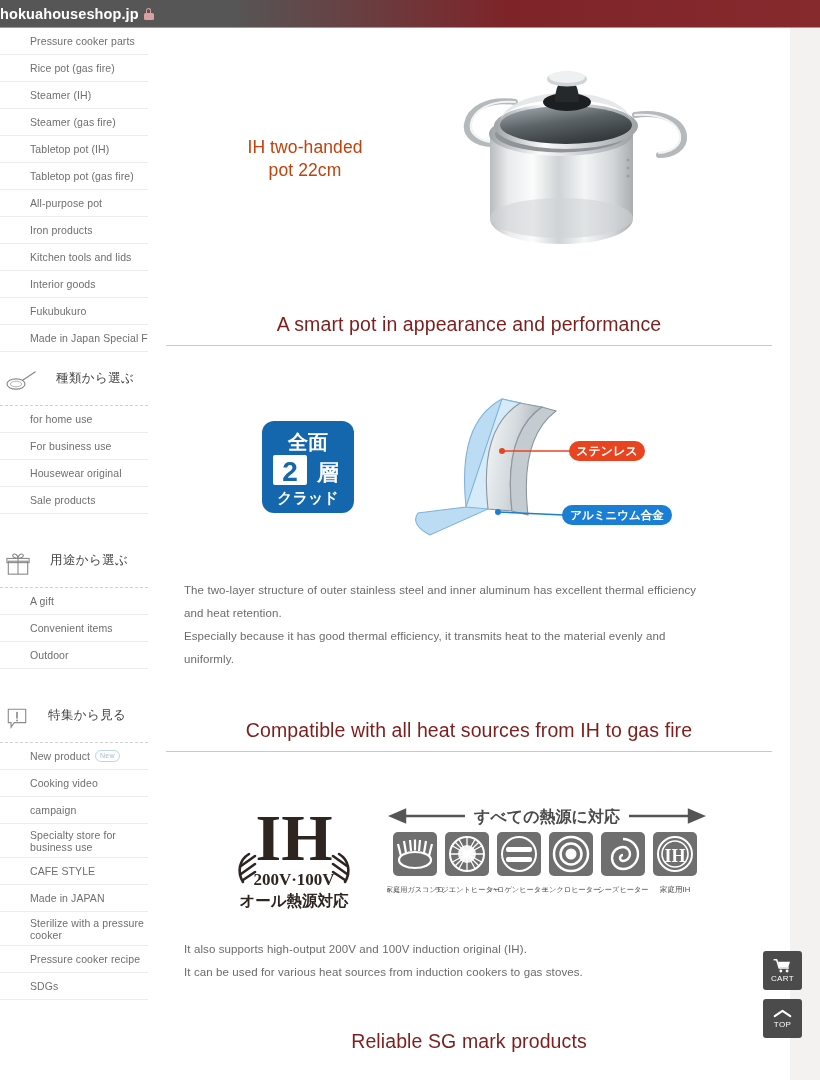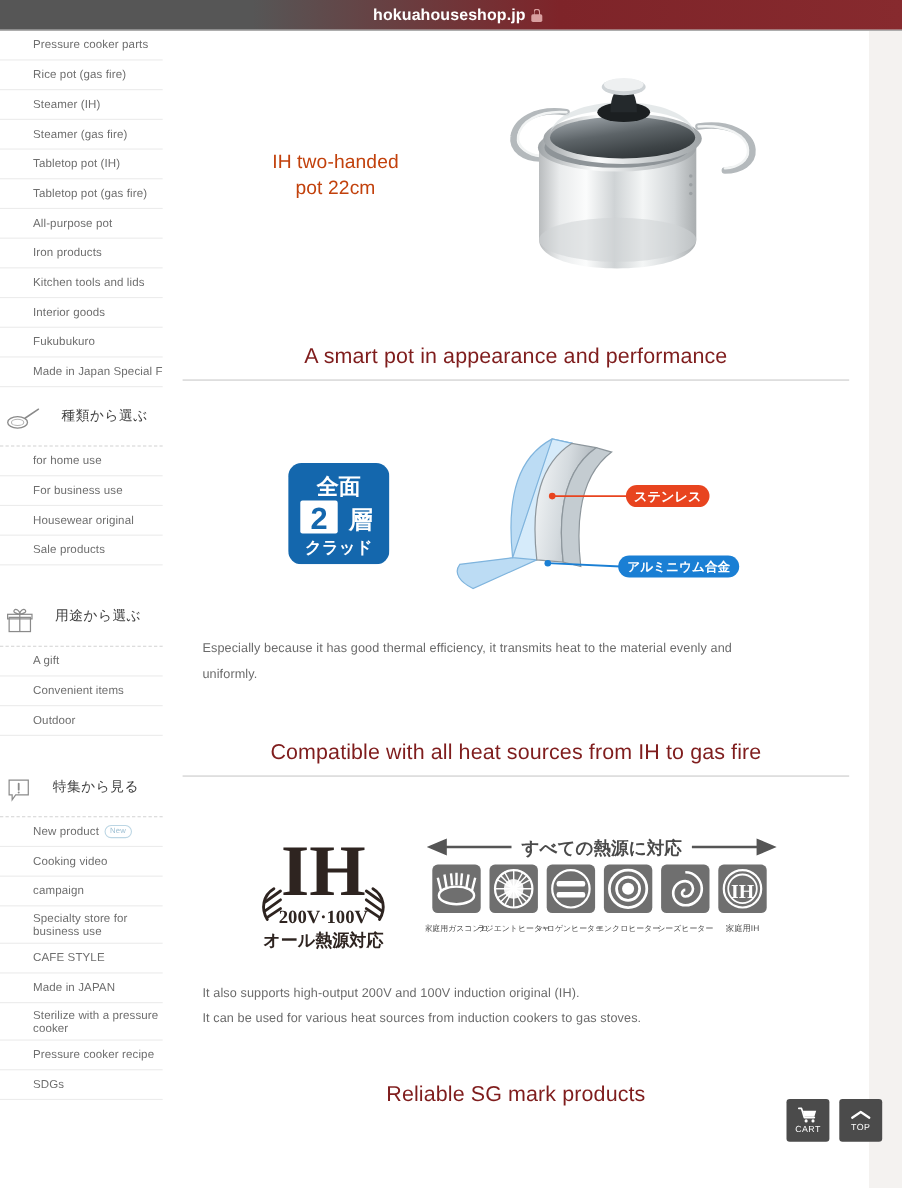--- a/index.html
+++ b/index.html
@@ -9,22 +9,22 @@
     background:#ffffff;
     overflow:hidden;
     position:relative;
   }
 
   
   .urlbar {
     height:28px; width:820px;
     background:linear-gradient(to right,#565656 0%,#565656 28%,#7e2429 62%,#872a2e 100%);
     border-bottom:1px solid #9a9a9a;
-    display:flex; align-items:center; justify-content:center;
-    position:relative; z-index:40;padding-left:12px;
+    display:flex; align-items:center; justify-content:flex-start;
+    position:relative; z-index:40;
   }
   .urlbar-inner { display:flex; align-items:center; gap:5px; }
   .url-text { color:#fff; font-size:14.5px; font-weight:bold; letter-spacing:.1px; }
   .lock-icon { display:inline-block; width:10px; height:12px; position:relative; }
   .lock-icon .body { position:absolute; bottom:0; left:0; width:10px; height:7px; background:#d9a0a0; border-radius:1.5px; }
   .lock-icon .shackle { position:absolute; top:0; left:2.2px; width:5.5px; height:6px; border:1.6px solid #d9a0a0; border-bottom:none; border-radius:3px 3px 0 0; }
 
   
   .page { position:absolute; top:28px; left:0; width:820px; height:1052px; background:#fff; }
   .right-strip { position:absolute; top:0; right:0; width:30px; height:1052px; background:#f4f2f0; }
@@ -80,21 +80,21 @@
   .clad-row { display:flex; align-items:center; justify-content:center; gap:52px; margin-top:38px; height:165px; }
 
   .body-copy {
     margin:30px 0 0 36px; width:520px;
     font-size:11.5px; color:#6b6b6b; line-height:23px; letter-spacing:.1px;
   }
 
   .heat-row { margin-top:42px; display:flex; align-items:center; justify-content:center; gap:30px; height:120px; }
 
   
-  .float-btns { position:absolute; right:18px; bottom:42px; display:flex; flex-direction:row; gap:9px; z-index:30;text-align:right; }
+  .float-btns { position:absolute; right:18px; bottom:42px; display:flex; flex-direction:column; gap:9px; z-index:30;text-align:right; }
   .float-btn {
     width:39px; height:39px; background:#4b4b4b; border-radius:3px;
     display:flex; flex-direction:column; align-items:center; justify-content:center; gap:1px;
   }
   .float-btn .fb-label { color:#fff; font-size:8px; letter-spacing:.4px; }
 </style>
 </head>
 <body>
 
 <div class="urlbar">
@@ -334,20 +334,21 @@
 
           <rect x="163" y="52" width="76" height="20" rx="10" fill="#e8441f"></rect>
           <text id="lbl-outer" x="201" y="66" text-anchor="middle" font-family="'Liberation Sans',sans-serif" font-size="12" font-weight="bold" fill="#fff">ステンレス</text>
           <rect x="156" y="116" width="110" height="20" rx="10" fill="#1a7fd4"></rect>
           <text id="lbl-inner" x="211" y="130" text-anchor="middle" font-family="'Liberation Sans',sans-serif" font-size="11.5" font-weight="bold" fill="#fff">アルミニウム合金</text>
         </svg>
       </div>
     </div>
 
     <div class="body-copy">
+      <div>The two-layer structure of outer stainless steel and inner aluminum has excellent thermal efficiency and heat retention.</div>
       <div>Especially because it has good thermal efficiency, it transmits heat to the material evenly and uniformly.</div>
     </div>
 
     <h2 class="section-head" style="margin-top:48px;">Compatible with all heat sources from IH to gas fire</h2>
 
     <div class="heat-row">
 
       <div>
         <svg viewBox="0 0 126 112" width="126" height="112">
           <text id="ih-mark" x="63" y="62" text-anchor="middle" font-family="'Liberation Serif',serif" font-size="66" font-weight="bold" fill="#2e2420">IH</text>

